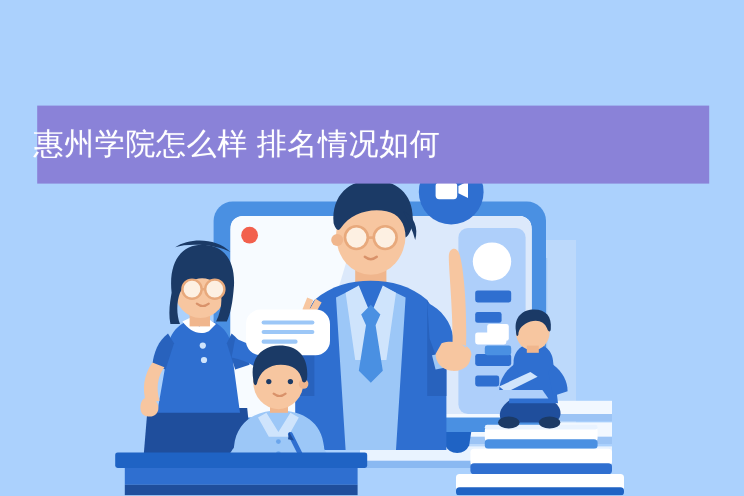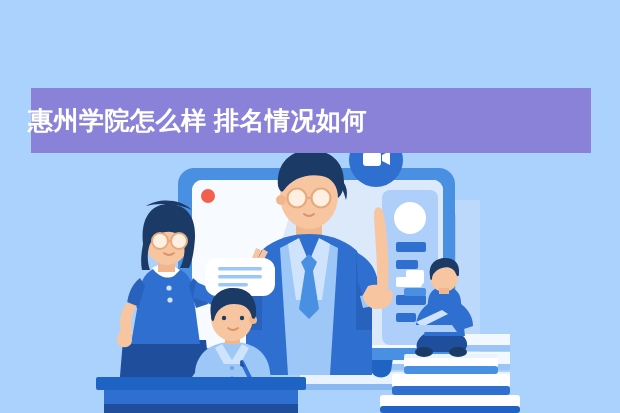--- a/index.html
+++ b/index.html
@@ -10,21 +10,21 @@
   }
   #stage{position:relative;width:620px;height:413px;overflow:hidden;background:#abd1fd;}
 
   
   #title-band{
     position:absolute;left:31px;top:88px;width:560px;height:65px;
     background:#8a82d8;z-index:40;
   }
   #title-text{
     position:absolute;left:28px;top:100px;z-index:41;
-    color:#ffffff;font-size:25px;font-weight:bold;line-height:40px;
+    color:#ffffff;font-size:25px;font-weight:normal;line-height:40px;
     letter-spacing:.5px;white-space:nowrap;
     text-shadow:0 0 1px rgba(255,255,255,.35);
   }
 
   
   #scene{position:absolute;left:0;top:0;width:620px;height:413px;z-index:10;}
   #scene svg{display:block;}
 </style>
 </head>
 <body>

